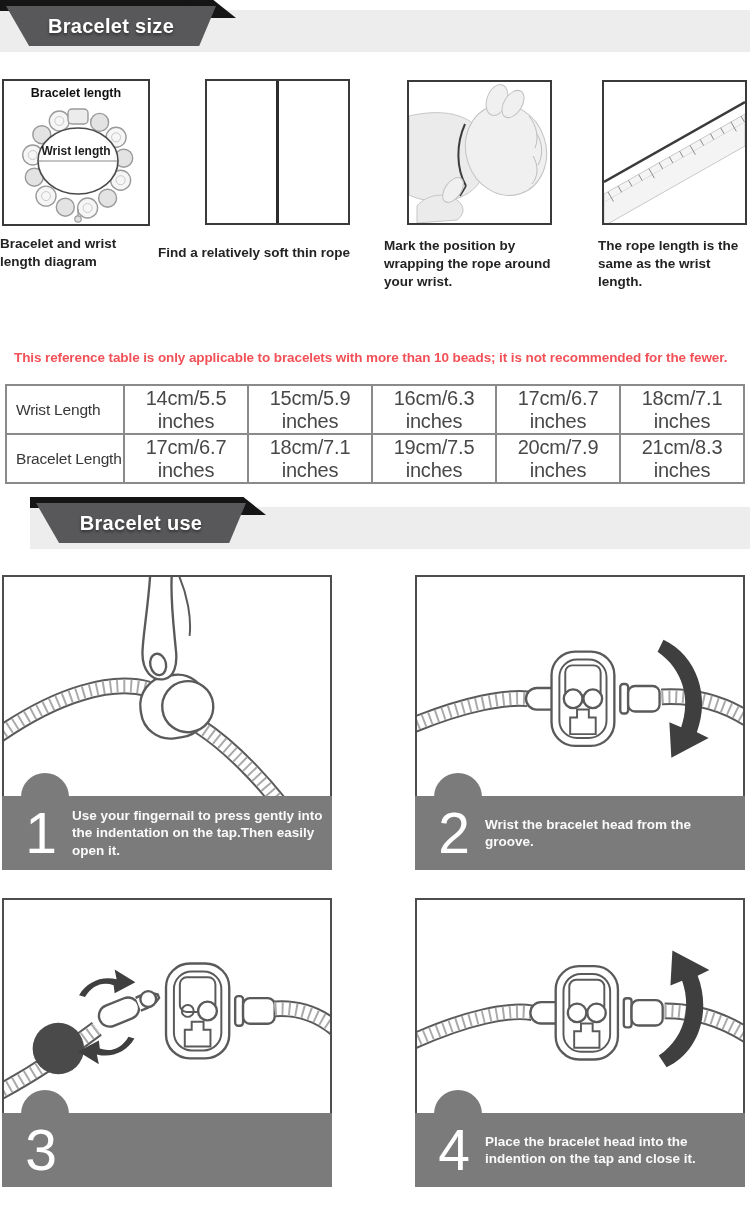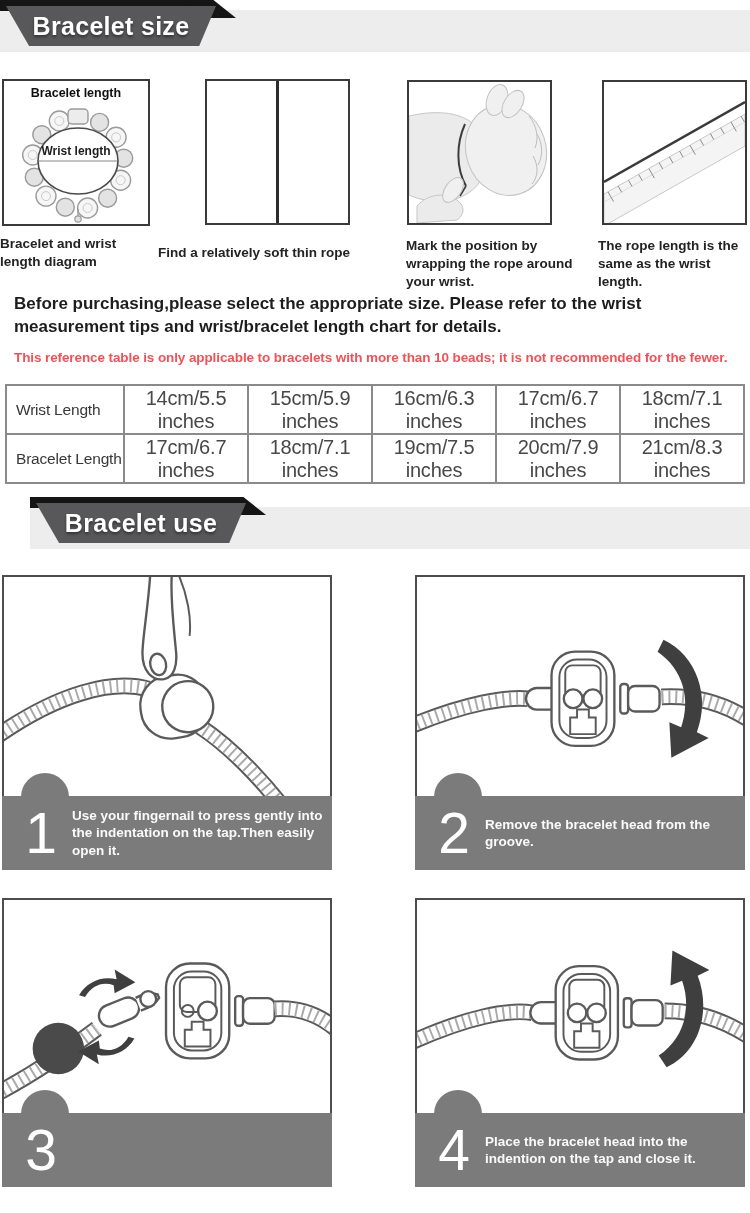--- a/index.html
+++ b/index.html
@@ -13,41 +13,41 @@
   .banner { position:absolute; left:0; width:100%; height:56px; }
   #banner-size { top:0; }
   #banner-use  { top:497px;margin-left:30px; }
   .banner .strip { position:absolute; top:10px; left:0; right:0; height:42px; background:#ededed; }
   .banner .bar   { position:absolute; top:0; left:0; width:212px; height:11px; background:#151515; }
   .banner .fold  { position:absolute; top:0; left:189px; width:47px; height:18px; background:#151515;
                    clip-path:polygon(0 0,52% 0,100% 100%,18% 100%); }
   .banner .trap  { position:absolute; top:6px; left:6px; width:210px; height:40px; background:#58585a;
                    clip-path:polygon(0 0,100% 0,92% 100%,11% 100%);
                    display:flex; align-items:center; justify-content:center;
-                   color:#fff; font-size:25px; font-weight:bold; letter-spacing:.3px;
+                   color:#fff; font-size:20px; font-weight:bold; letter-spacing:.3px;
                    text-shadow:0 2px 3px rgba(0,0,0,.45); }
 
   
   .figbox { position:absolute; background:#fff; border:2px solid #3a3a3a; }
   #fig1 { left:2px;  top:79px; width:148px; height:147px; }
   #fig2 { left:205px; top:79px; width:145px; height:146px; }
   #fig3 { left:407px; top:80px; width:145px; height:145px; }
   #fig4 { left:602px; top:80px; width:145px; height:145px; }
   .figbox svg { display:block; width:100%; height:100%; }
 
   .fig1-label-top  { position:absolute; top:5px;  left:0; right:0; text-align:center;
                      font-size:12.5px; font-weight:bold; color:#101010; }
   .fig1-label-inner{ position:absolute; top:63px; left:0; right:0; text-align:center;
                      font-size:12px; font-weight:bold; color:#1c1c1c; }
   .rope-line { position:absolute; top:0; bottom:0; left:calc(50% - 2px); width:3.5px; background:#2c2c2c; }
 
   .figcap { position:absolute; font-size:13.5px; font-weight:bold; color:#232323; line-height:1.32; }
   #cap1 { left:0px;   top:235px; width:152px; text-align:left; }
   #cap2 { left:158px; top:244px; width:240px; text-align:left; }
-  #cap3 { left:406px; top:237px; width:176px; }
+  #cap3 { left:384px; top:237px; width:176px; }
   #cap4 { left:598px; top:237px; width:158px; }
 
   
   .intro   { position:absolute; left:14px; top:293px; width:727px;
              font-size:17px; font-weight:bold; color:#1d1d1d; line-height:1.33; }
   .warning { position:absolute; left:14px; top:350px; width:740px; white-space:nowrap;
              font-size:13.5px; font-weight:bold; color:#f25157; letter-spacing:-0.1px; }
 
   
   .size-table { position:absolute; left:5px; top:384px; width:740px; border-collapse:collapse; }
@@ -193,21 +193,20 @@
         <line x1="96.1" y1="57.4" x2="99.6" y2="63.5"></line>
         <line x1="106.3" y1="51.5" x2="109.8" y2="57.6"></line>
         <line x1="116.6" y1="45.7" x2="120.1" y2="51.8"></line>
         <line x1="126.8" y1="39.8" x2="132.3" y2="49.3"></line>
         <line x1="137" y1="34" x2="140.5" y2="40.1"></line>
       </g>
     </svg>
   </div>
   <div class="figcap" id="cap4">The rope length is the same as the wrist length.</div>
 
-  <p class="intro">Before purchasing,please select the appropriate size. Please refer to the wrist measurement tips and wrist/bracelet length chart for details.</p>
   <p class="warning">This reference table is only applicable to bracelets with more than 10 beads; it is not recommended for the fewer.</p>
 
   <table class="size-table">
     <tbody>
         <tr>
       <td class="rowlabel">Wrist Length</td>
       <td>14cm/5.5 inches</td>
       <td>15cm/5.9 inches</td>
       <td>16cm/6.3 inches</td>
       <td>17cm/6.7 inches</td>
@@ -270,21 +269,21 @@
         <use href="#pin" transform="translate(150 124)"></use>
         <use href="#clasp-head" transform="translate(168 124)"></use>
         <circle cx="158" cy="124" r="9.5" class="lw" stroke-width="2"></circle>
         <use href="#connector" transform="translate(206 124)"></use>
         <path class="arw" d="M 250 64 C 284 80 298 122 284 158 L 296 164 L 258 184 L 256 148 L 268 153 C 278 124 270 94 244 76 Z"></path>
       </svg>
     </div>
     <div class="capbar">
       <div class="bump"></div>
       <div class="stepnum">2</div>
-      <div class="steptext">Remove the bracelet head from the groove.</div>
+      <div class="steptext">Wrist the bracelet head from the groove.</div>
     </div>
   </div>
 
   <div class="step" id="step3">
     <div class="illus">
       <svg viewBox="0 0 330 215" preserveAspectRatio="xMidYMid meet">
         <path class="rope-o" d="M -8 196 C 30 176 62 154 94 130"></path>
         <path class="rope-w" d="M -8 196 C 30 176 62 154 94 130"></path>
         <path class="rope-h" d="M -8 196 C 30 176 62 154 94 130"></path>
         <circle cx="55" cy="150" r="26" fill="#4a4a4a"></circle>

